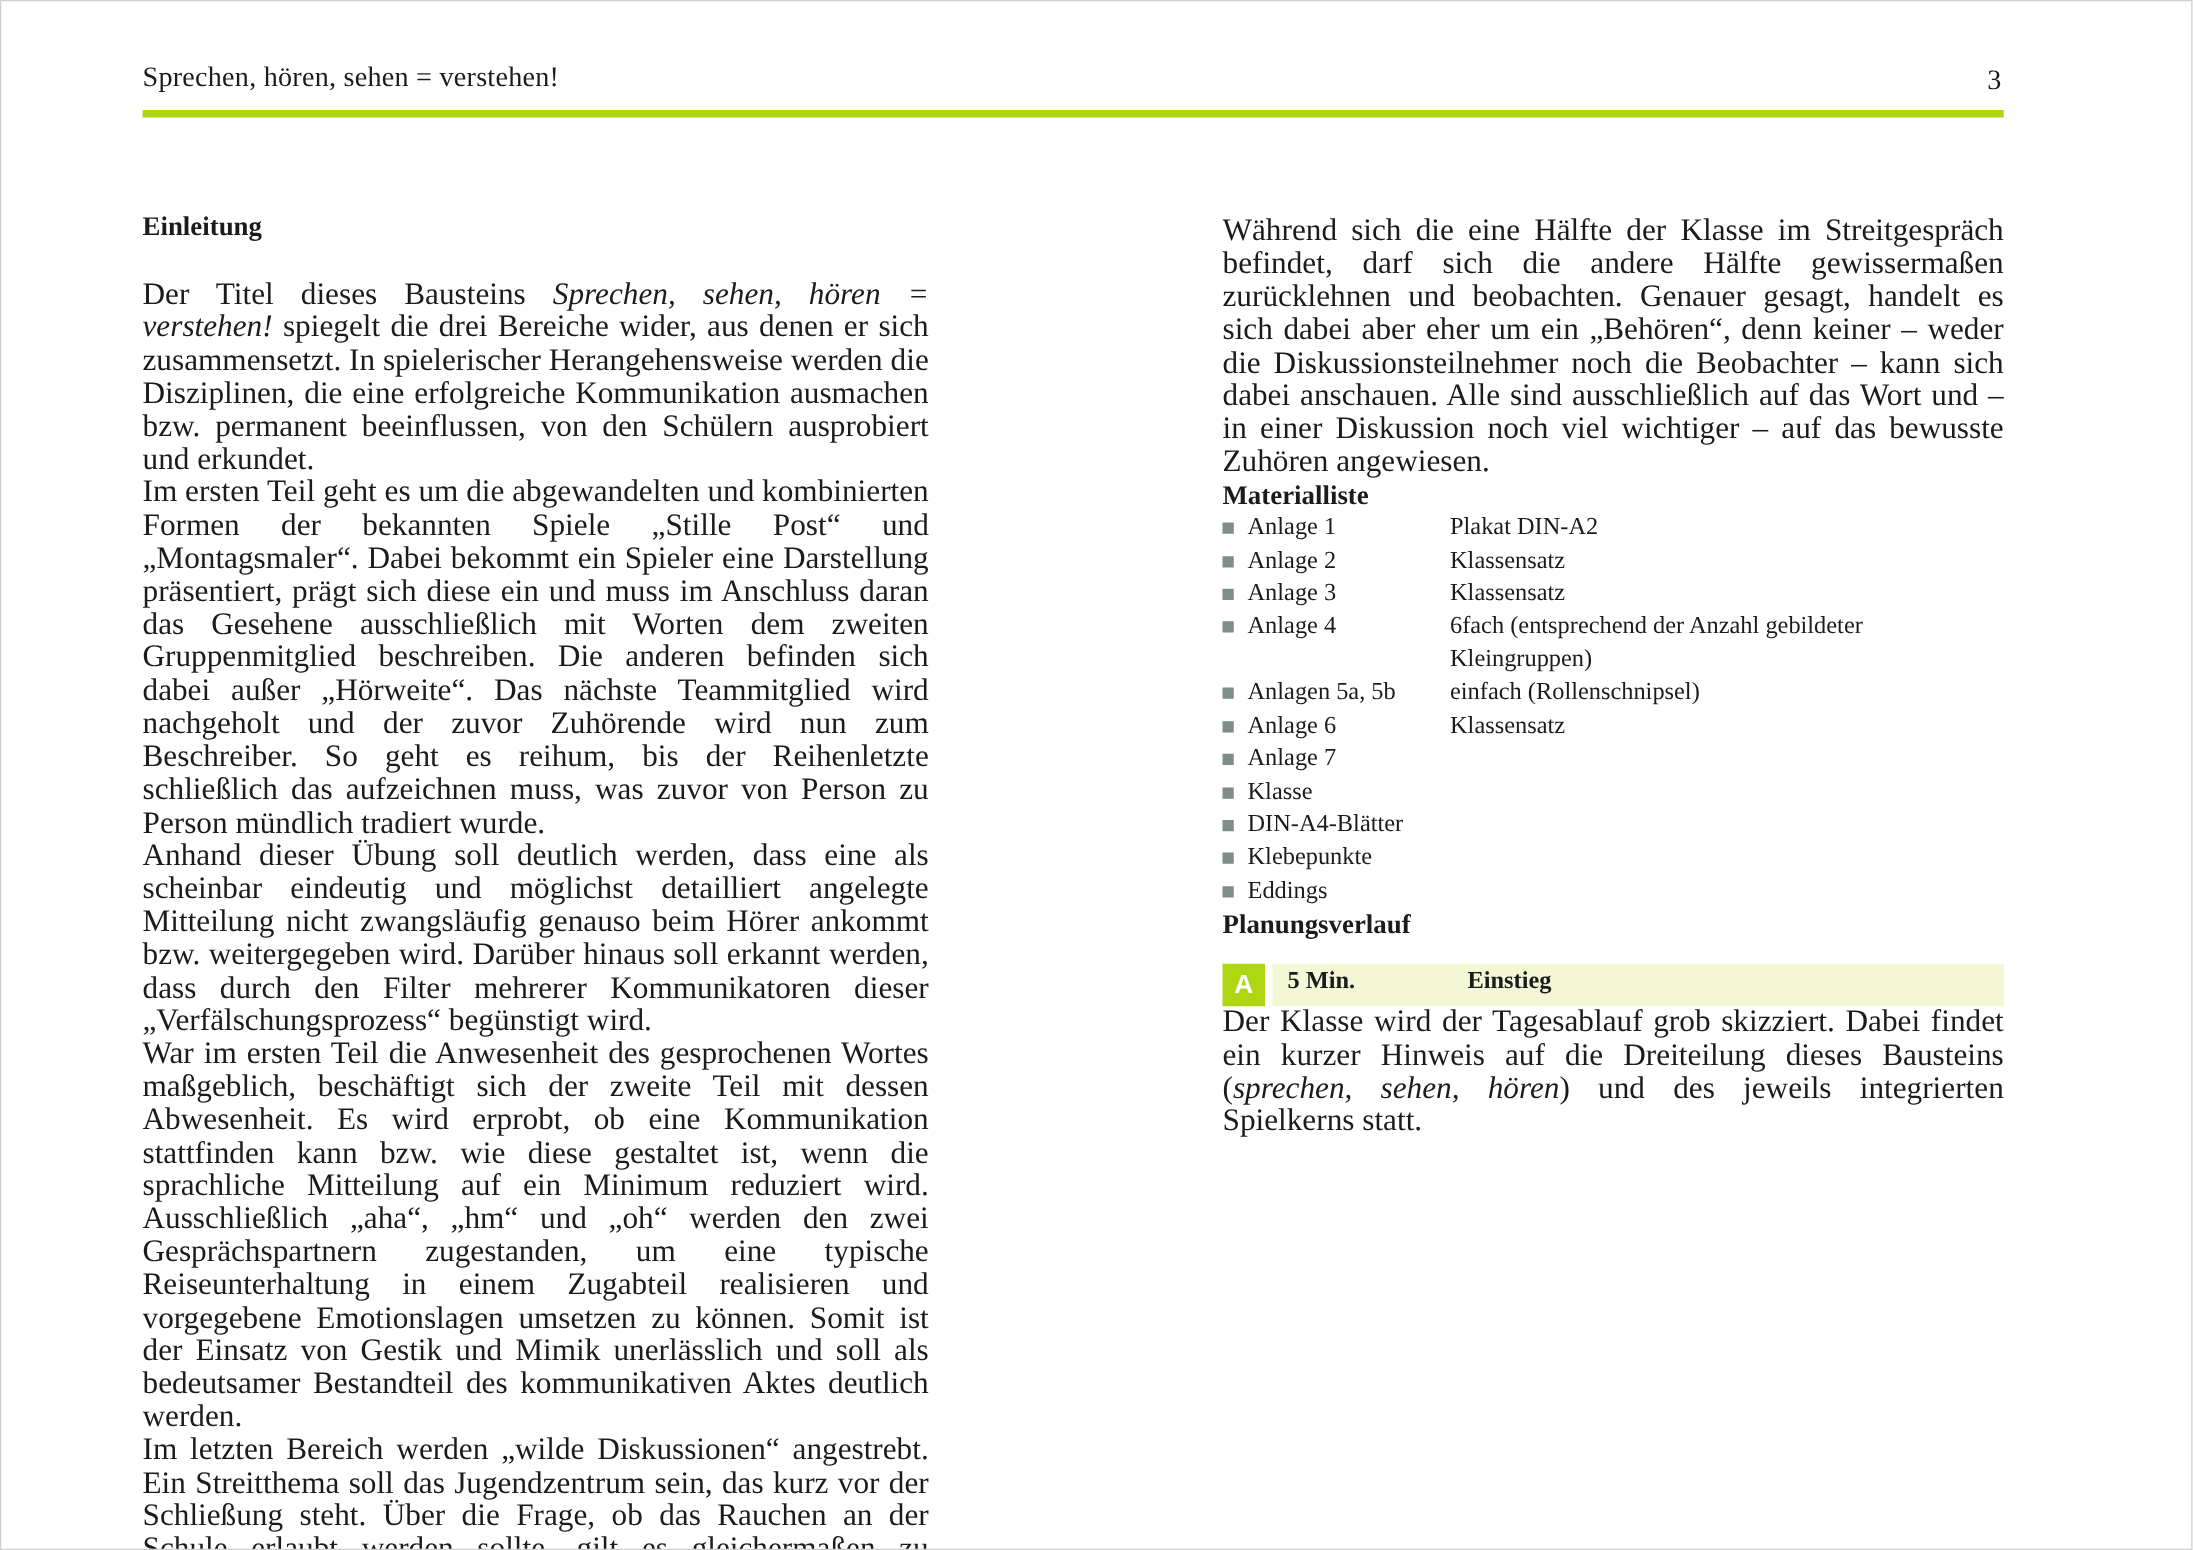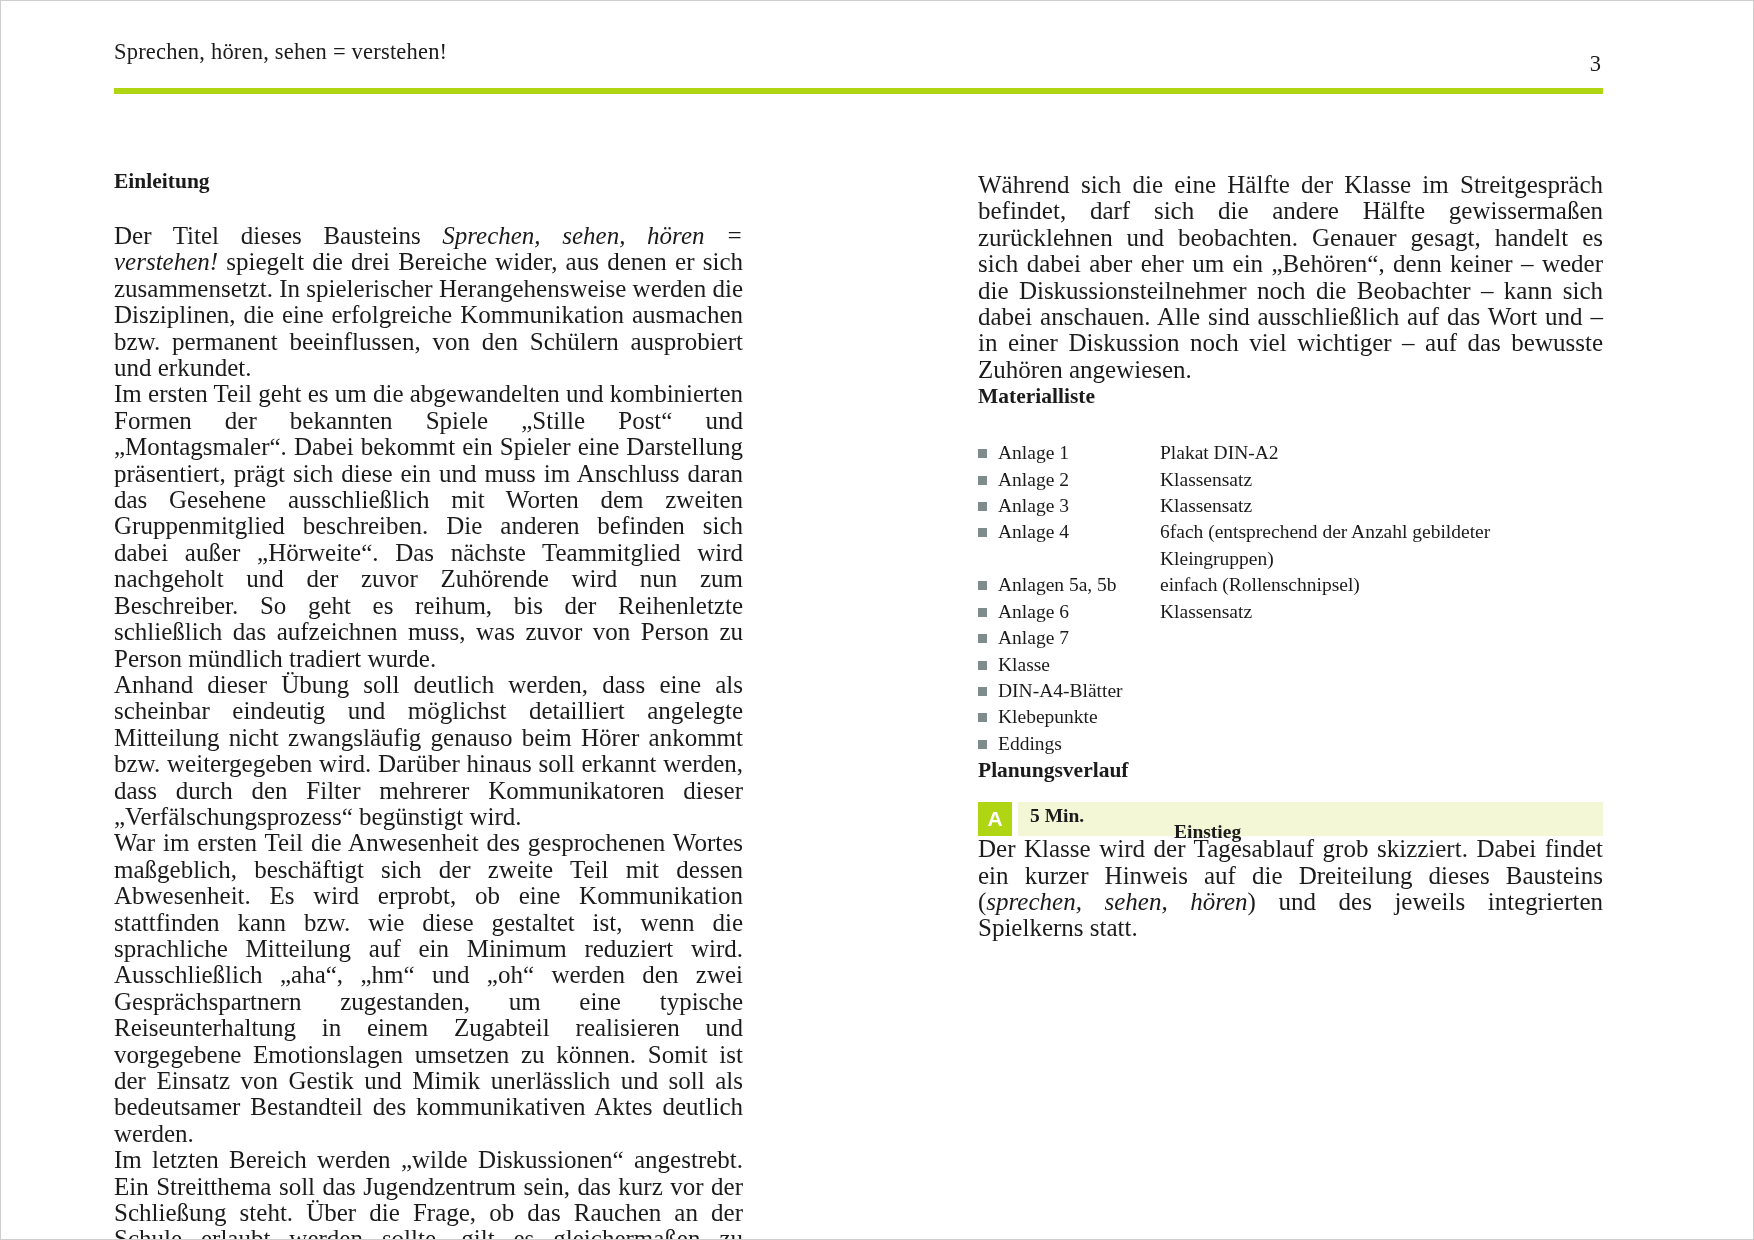--- a/index.html
+++ b/index.html
@@ -7,21 +7,21 @@
     width: 1754px; height: 1240px;
     position: relative;
     background: #ffffff;
     color: var(--text, #1b1b1b);
     font-family: "Liberation Serif", serif;
     overflow: hidden;
     box-sizing: border-box;
     border: 1px solid #cfcfcf;
   }
   .page-title {
-    position: absolute; left: 113px; top: 38px;
+    position: absolute; left: 113px; top: 48px;
     font-size: 22.5px; letter-spacing: 0.2px; white-space: nowrap;
   }
   .page-num {
     position: absolute; right: 152px; top: 50px; font-size: 22.5px;
   }
   .rule {
     position: absolute; left: 113px; top: 87px;
     width: 1489px; height: 6px;
     background: var(--accent, #afd513);
   }
@@ -35,21 +35,21 @@
   .col-left h2.sec { margin-bottom: 29px; }
   .mt-material { margin-top: 104px; }
   .mt-plan     { margin-top: 56px; }
 
   p.body {
     margin: 0; font-size: 25px; line-height: 26.4px;
     text-align: justify;
   }
   p.body .it { font-style: italic; }
 
-  .mat-list { margin-top: 31px; font-size: 19.5px; line-height: 26.4px; }
+  .mat-list { font-size: 19.5px; line-height: 26.4px; }
   .mat-row { display: flex; align-items: flex-start; }
   .bullet {
     flex: none; width: 9px; height: 9px; margin: 9px 11px 0 0;
     background: var(--bullet, #7e8c8b);
   }
   .mat-label { flex: none; width: 162px; }
   .mat-desc  { flex: 1; }
 
   .plan-step { position: relative; height: 34px; margin-top: 19px; }
   .plan-stripe {
@@ -60,21 +60,21 @@
     position: absolute; left: 0; top: 0; width: 34px; height: 34px;
     background: var(--accent, #afd513);
     color: #ffffff; font-family: "Liberation Sans", sans-serif;
     font-weight: bold; font-size: 21px;
     display: flex; align-items: center; justify-content: center;
   }
   .plan-duration, .plan-title {
     position: absolute; top: 3px; font-size: 19.5px; font-weight: bold;
   }
   .plan-duration { left: 52px; }
-  .plan-title    { left: 196px; margin-top: 16px; }
+  .plan-title    { left: 196px; }
   .plan-para { margin-top: 23px; }
 </style>
 </head>
 <body>
 
 <div class="page-title">Sprechen, hören, sehen = verstehen!</div>
 <div class="page-num">3</div>
 <div class="rule"></div>
 
 <div class="col col-left">

